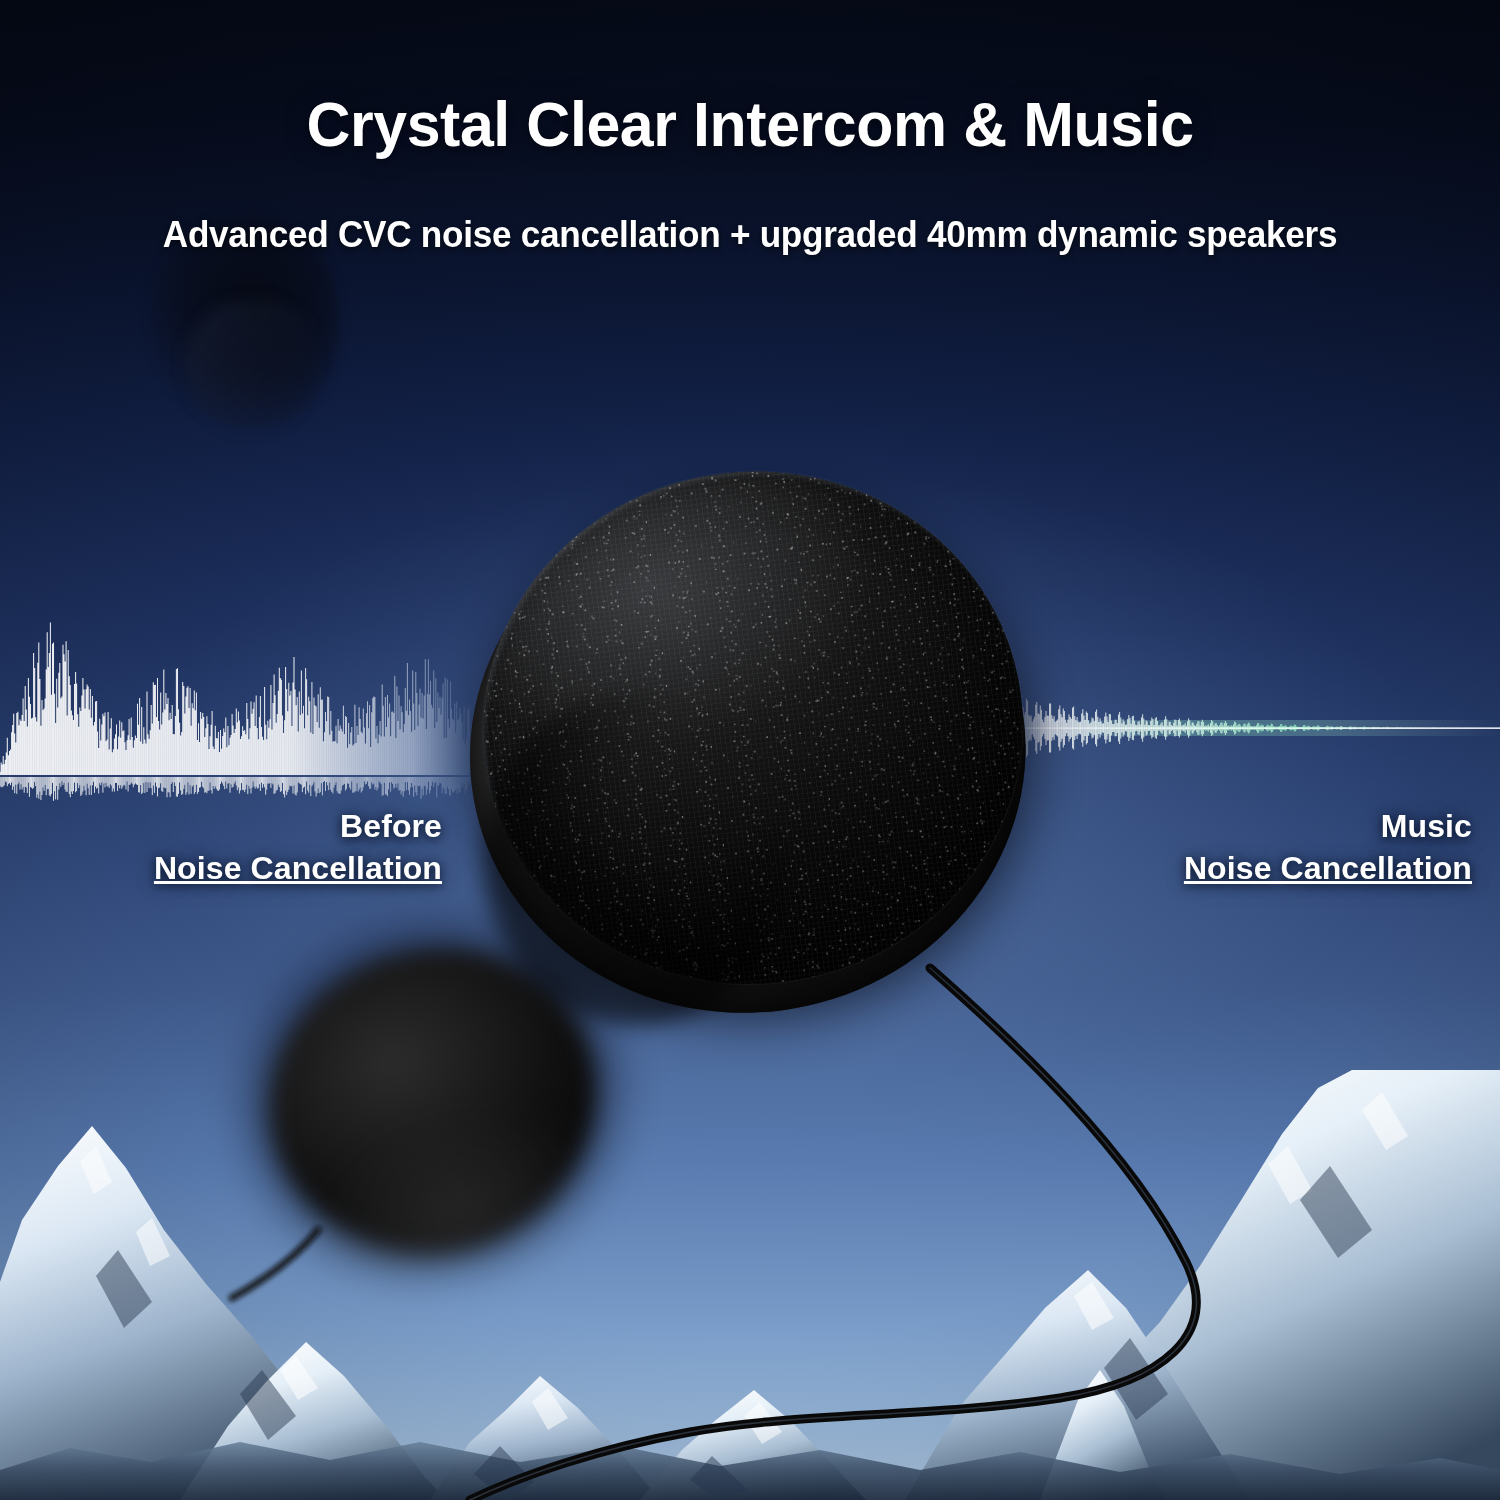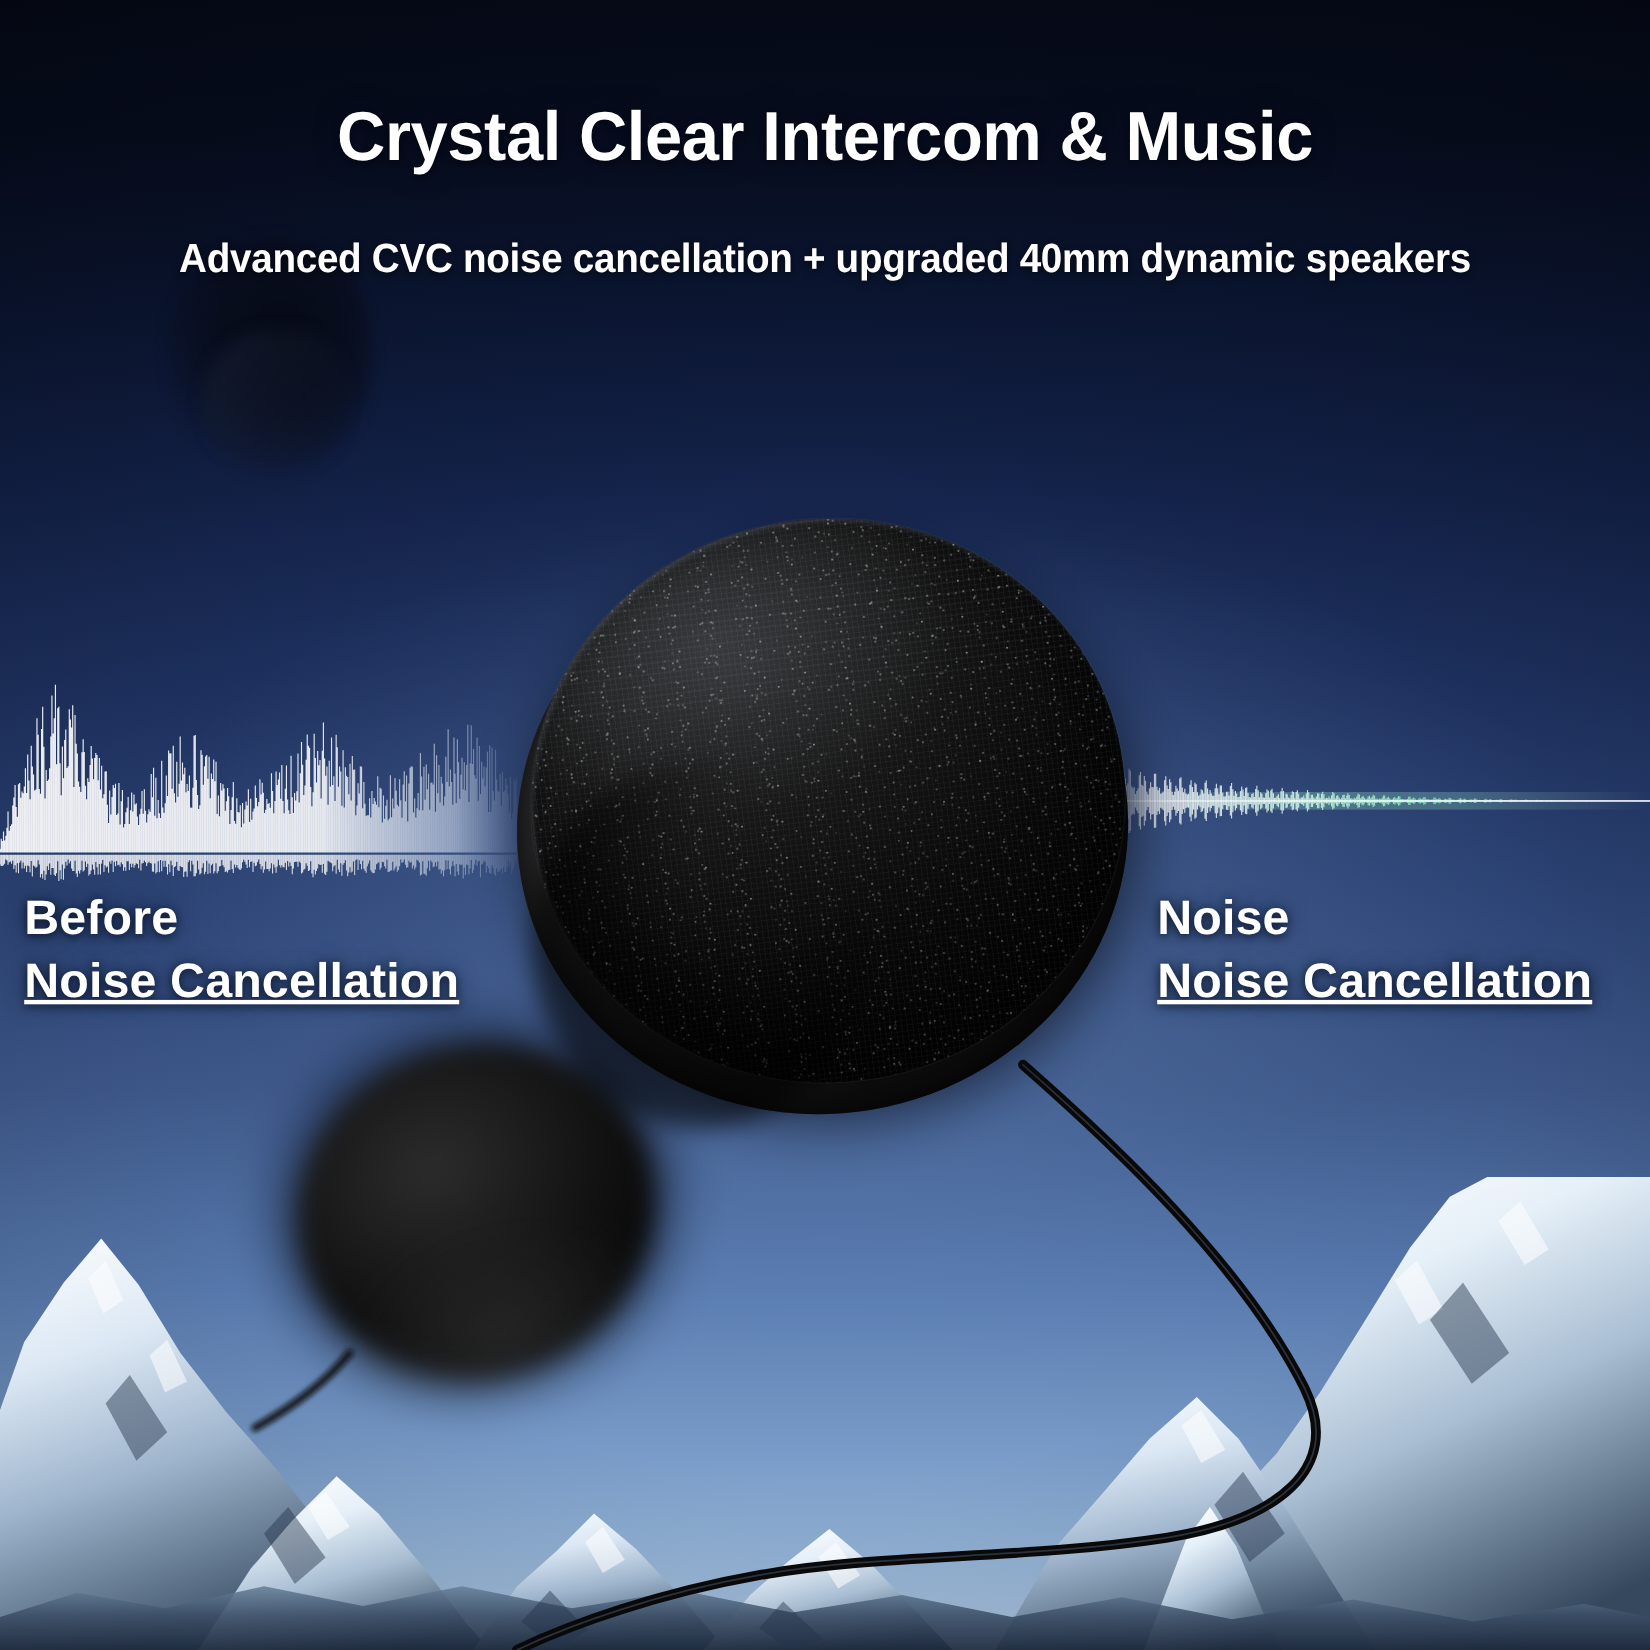--- a/index.html
+++ b/index.html
@@ -173,22 +173,22 @@
     white-space:nowrap;
   }
   .subhead{
     position:absolute;left:0;top:214px;width:1500px;text-align:center;
     color:#ffffff;font-size:37px;font-weight:bold;letter-spacing:-.3px;
     transform:scaleX(.95);transform-origin:50% 50%;
     text-shadow:0 2px 7px rgba(0,0,0,.6);
     white-space:nowrap;
   }
   .side-label{
-    position:absolute;text-align:left;color:#ffffff;
-    font-size:44px;font-weight:bold;line-height:1.30;letter-spacing:.1px;
+    position:absolute;text-align:right;color:#ffffff;
+    font-size:32px;font-weight:bold;line-height:1.30;letter-spacing:.1px;
     text-shadow:0 2px 8px rgba(4,10,26,.75),0 0 18px rgba(6,14,34,.5);
   }
   .side-label .l1{display:block;}
   .side-label .l2{display:block;text-decoration:underline;}
   .label-before{left:22px;top:806px;width:420px;}
   .label-after{left:1052px;top:806px;width:420px;}
 </style>
 </head>
 <body>
 
@@ -344,17 +344,17 @@
 
   <div class="headline">Crystal Clear Intercom &amp; Music</div>
   <div class="subhead">Advanced CVC noise cancellation + upgraded 40mm dynamic speakers</div>
 
   <div class="side-label label-before">
     <span class="l1">Before</span>
     <span class="l2">Noise Cancellation</span>
   </div>
 
   <div class="side-label label-after">
-    <span class="l1">Noise</span>
+    <span class="l1">Music</span>
     <span class="l2">Noise Cancellation</span>
   </div>
 
 </div>
 
 </body></html>

